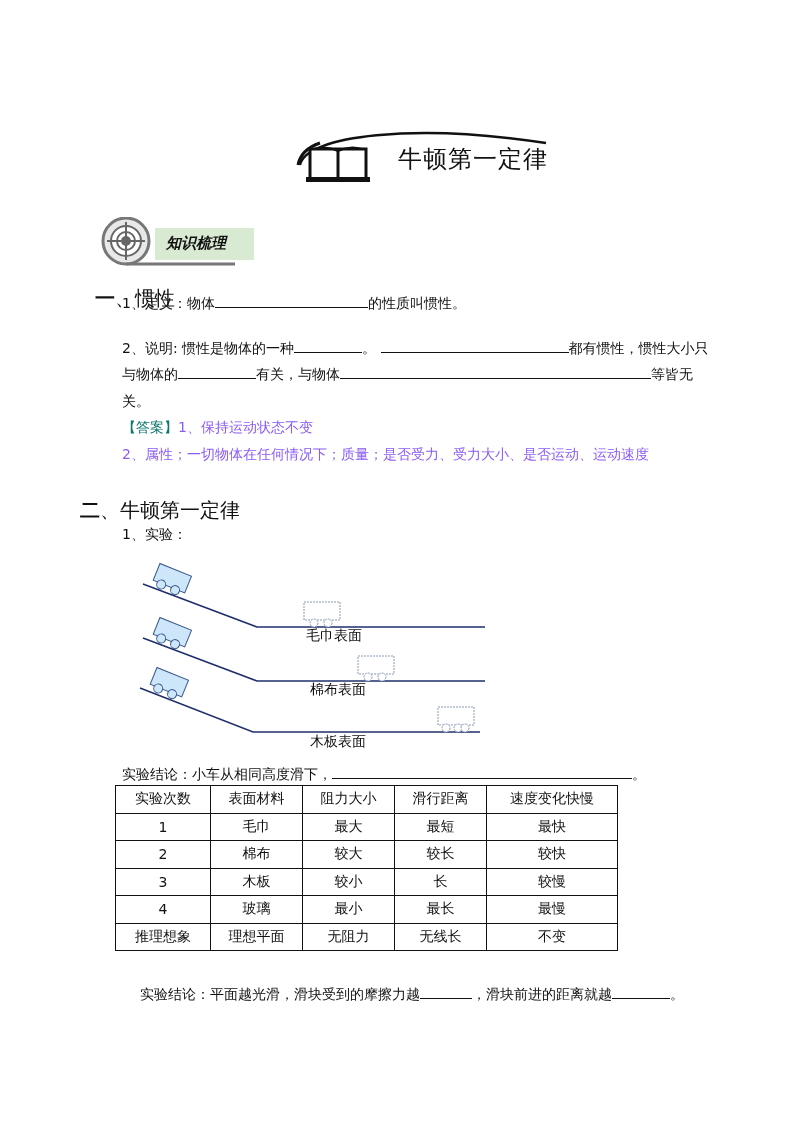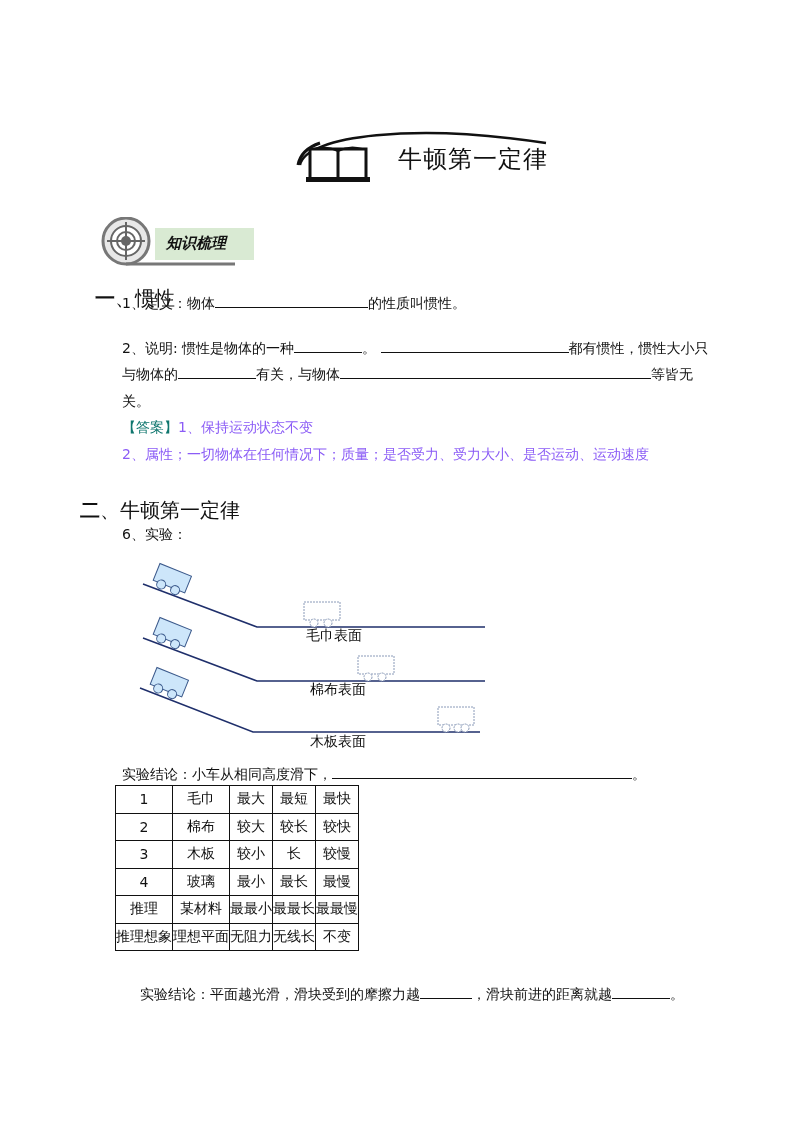--- a/index.html
+++ b/index.html
@@ -68,21 +68,21 @@
 <div class="abs line" style="left:122px; top:391px;">关。</div>
 
 <div class="abs line" style="left:122px; top:417px;">
   <span class="answer-tag">【答案】</span><span class="answer">1、保持运动状态不变</span>
 </div>
 <div class="abs line answer" style="left:122px; top:444px;">2、属性；一切物体在任何情况下；质量；是否受力、受力大小、是否运动、运动速度</div>
 
 <div class="abs h1" style="left:80px; top:497px;">
   <b>二</b><span>、</span><span>牛顿第一定律</span>
 </div>
-<div class="abs line" style="left:122px; top:524px;">6、实验：</div>
+<div class="abs line" style="left:122px; top:524px;">1、实验：</div>
 
 <svg class="abs" style="left:135px; top:555px;" width="360" height="200" viewBox="0 0 360 200">
 
   <polyline points="8,29 122,72 350,72" fill="none" stroke="#1f2f6b" stroke-width="1.5"></polyline>
 
   <polyline points="8,83 122,126 350,126" fill="none" stroke="#1f2f6b" stroke-width="1.5"></polyline>
 
   <polyline points="5,133 118,177 345,177" fill="none" stroke="#1f2f6b" stroke-width="1.5"></polyline>
 
   <g transform="translate(16,20) rotate(22)">
@@ -117,20 +117,27 @@
 <div class="abs line" style="left:306px; top:625px;">毛巾表面</div>
 <div class="abs line" style="left:310px; top:679px;">棉布表面</div>
 <div class="abs line" style="left:310px; top:731px;">木板表面</div>
 
 <div class="abs line" style="left:122px; top:764px;">
   <span>实验结论：小车从相同高度滑下，</span><span class="blank" style="width:300px;"></span><span>。</span>
 </div>
 
 <table class="data">
   <tbody>
+      <tr>
+    <td style="width:95px;">实验次数</td>
+    <td style="width:92px;">表面材料</td>
+    <td style="width:92px;">阻力大小</td>
+    <td style="width:92px;">滑行距离</td>
+    <td style="width:131px;">速度变化快慢</td>
+  </tr>
   <tr>
     <td>1</td>
     <td>毛巾</td>
     <td>最大</td>
     <td>最短</td>
     <td>最快</td>
   </tr>
   <tr>
     <td>2</td>
     <td>棉布</td>
@@ -146,27 +153,20 @@
     <td>较慢</td>
   </tr>
   <tr>
     <td>4</td>
     <td>玻璃</td>
     <td>最小</td>
     <td>最长</td>
     <td>最慢</td>
   </tr>
   <tr>
-    <td>推理</td>
-    <td>某材料</td>
-    <td>最最小</td>
-    <td>最最长</td>
-    <td>最最慢</td>
-  </tr>
-  <tr>
     <td>推理想象</td>
     <td>理想平面</td>
     <td>无阻力</td>
     <td>无线长</td>
     <td>不变</td>
   </tr>
 </tbody>
   </table>
 
 <div class="abs line" style="left:122px; top:984px;margin-left:18px;">

